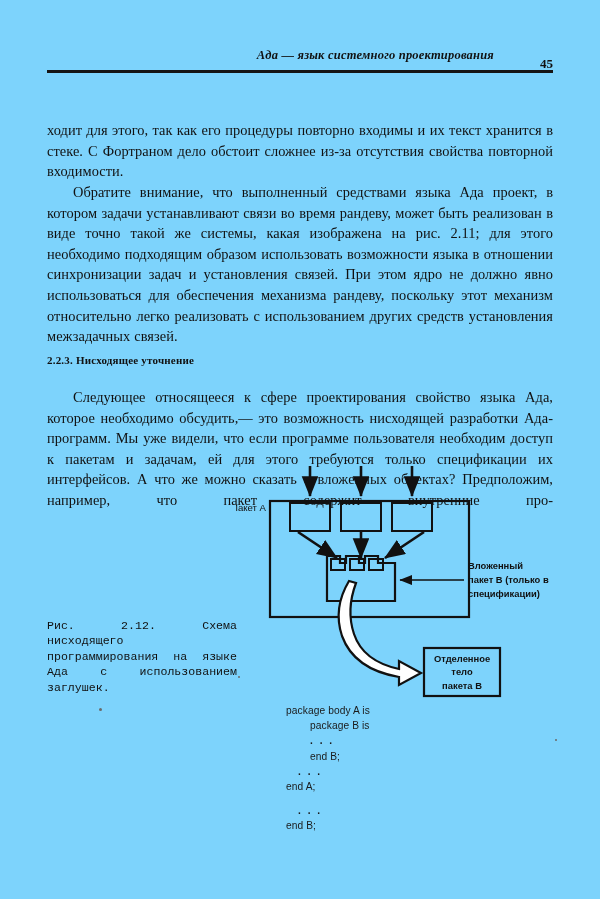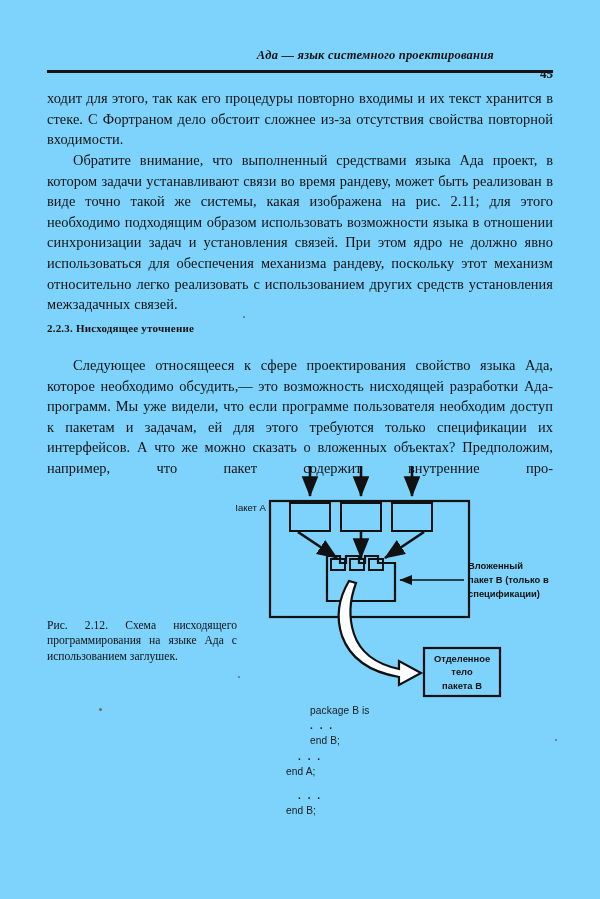--- a/index.html
+++ b/index.html
@@ -36,38 +36,39 @@
     top: 0;
     font-style: italic;
     font-weight: bold;
     font-size: 12.5px;
     letter-spacing: 0.2px;
     white-space: nowrap;
   }
   .runhead-page {
     position: absolute;
     right: 0;
-    top: 18px;
+    top: 8px;
     font-weight: bold;
     font-size: 13px;
   }
   .rule {
     position: absolute;
     left: 47px;
     top: 70px;
     width: 506px;
     height: 3px;
     background: #151515;
   }
 
   
   .col {
     position: absolute;
     left: 47px;
     width: 506px;
+    margin-top: 32px;
   }
   p.para {
     margin: 0;
     font-size: 14.4px;
     line-height: 20.6px;
     text-align: justify;
     text-align-last: left;
     letter-spacing: 0.05px;
     word-spacing: 0.4px;
   }
@@ -88,20 +89,21 @@
   
   .caption {
     position: absolute;
     left: 47px;
     top: 618px;
     width: 190px;
     font-size: 11.6px;
     line-height: 15.4px;
     text-align: justify;
     text-align-last: left;
+    font-family: Liberation Mono, monospace;
   }
 
   
   .figure {
     position: absolute;
     left: 236px;
     top: 466px;
     width: 364px;
     height: 240px;
   }
@@ -218,20 +220,21 @@
                C99,149 104,130 113,115 Z" fill="#ffffff" stroke="#111" stroke-width="2.2" stroke-linejoin="miter"></path>
 
       <rect x="188" y="182" width="76" height="48" fill="none" stroke="#111" stroke-width="2.2"></rect>
       <text x="226" y="196" text-anchor="middle" font-family="Liberation Sans, DejaVu Sans, sans-serif" font-size="9.4" font-weight="bold" fill="#111" id="lbl-s1">Отделенное</text>
       <text x="226" y="209" text-anchor="middle" font-family="Liberation Sans, DejaVu Sans, sans-serif" font-size="9.4" font-weight="bold" fill="#111" id="lbl-s2">тело</text>
       <text x="226" y="223" text-anchor="middle" font-family="Liberation Sans, DejaVu Sans, sans-serif" font-size="9.4" font-weight="bold" fill="#111" id="lbl-s3">пакета В</text>
     </svg>
   </div>
 
   <div class="code">
+    <div class="ln">package body A is</div>
     <div class="ln i1">package B is</div>
     <div class="ln i1 dots">. . .</div>
     <div class="ln i1">end B;</div>
     <div class="ln i2 dots">. . .</div>
     <div class="ln">end A;</div>
     <div class="gap"></div>
     <div class="ln i2 dots">. . .</div>
     <div class="ln">end B;</div>
   </div>
 

